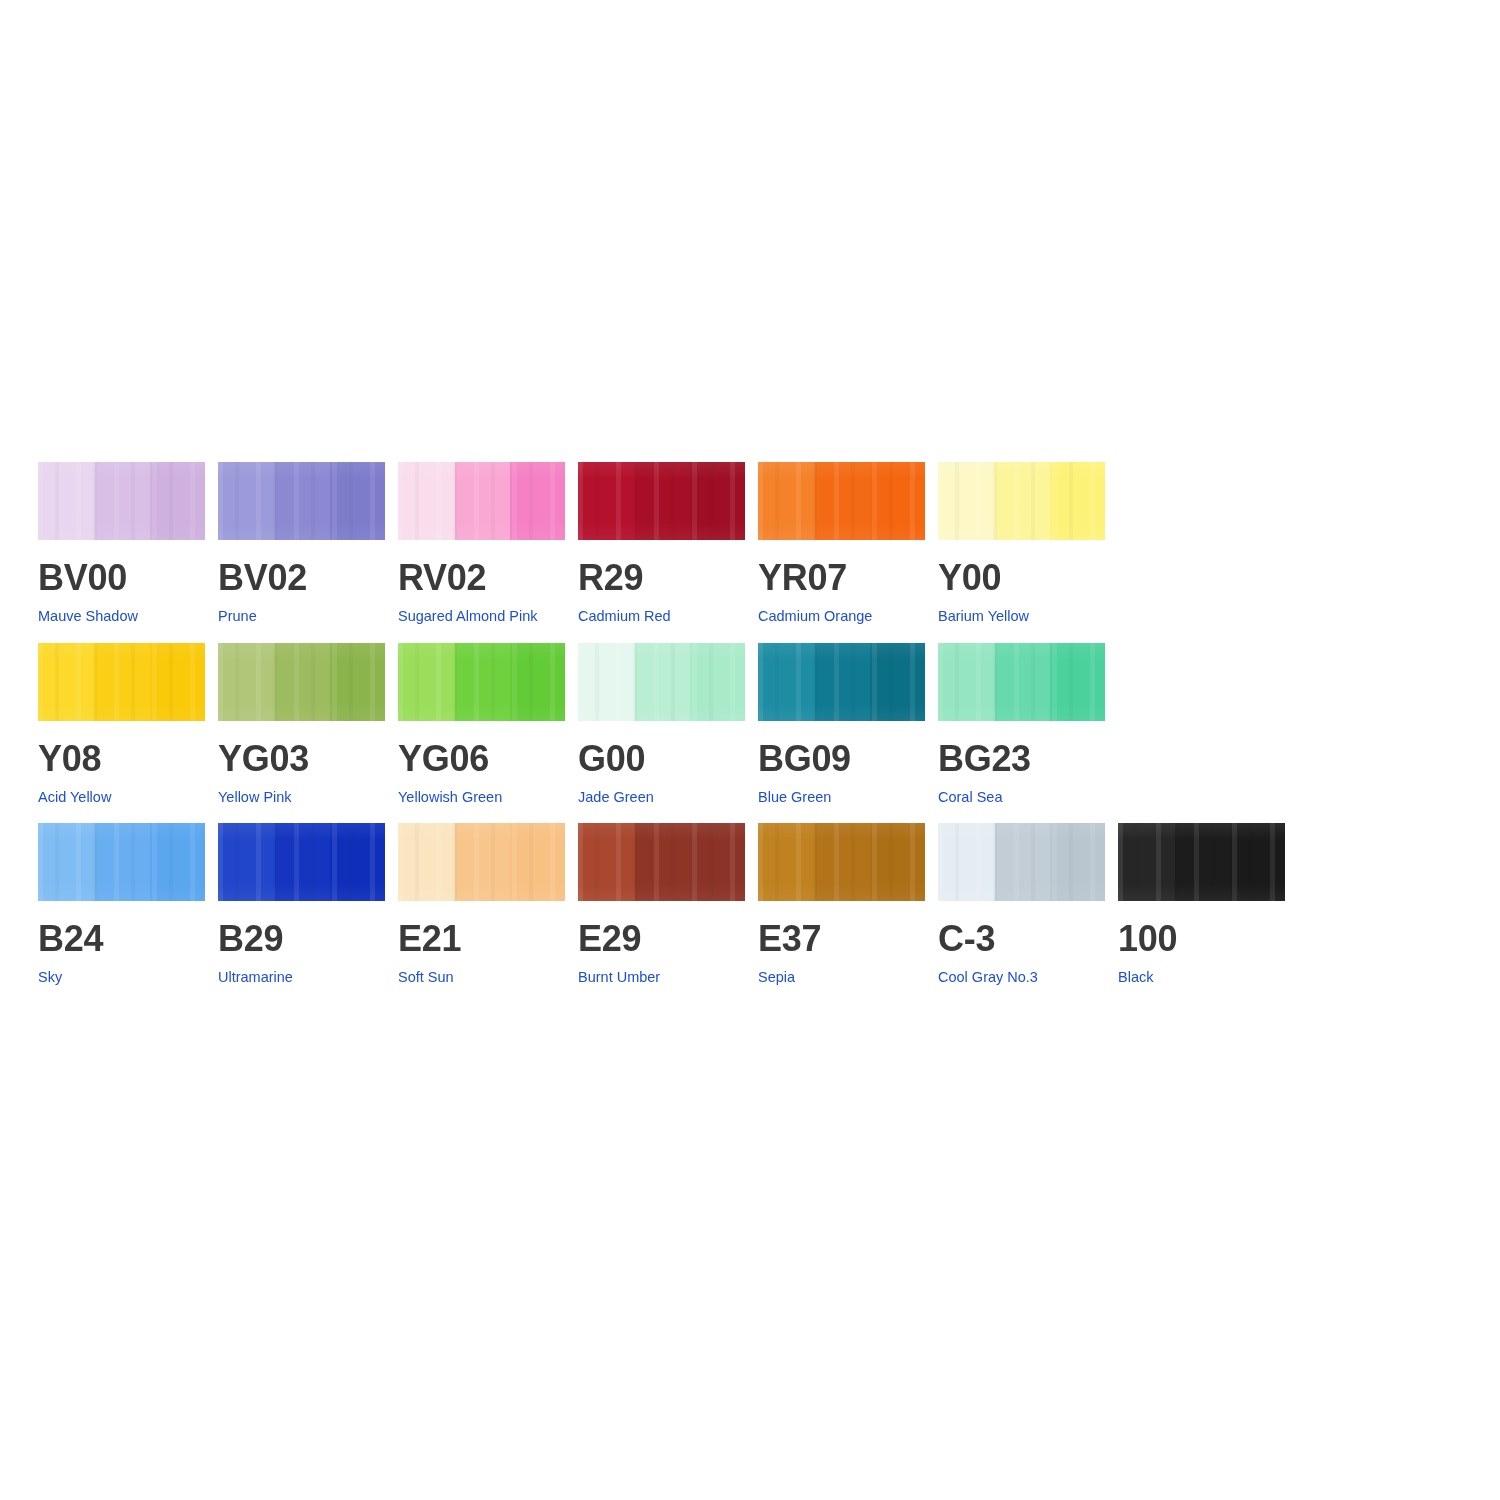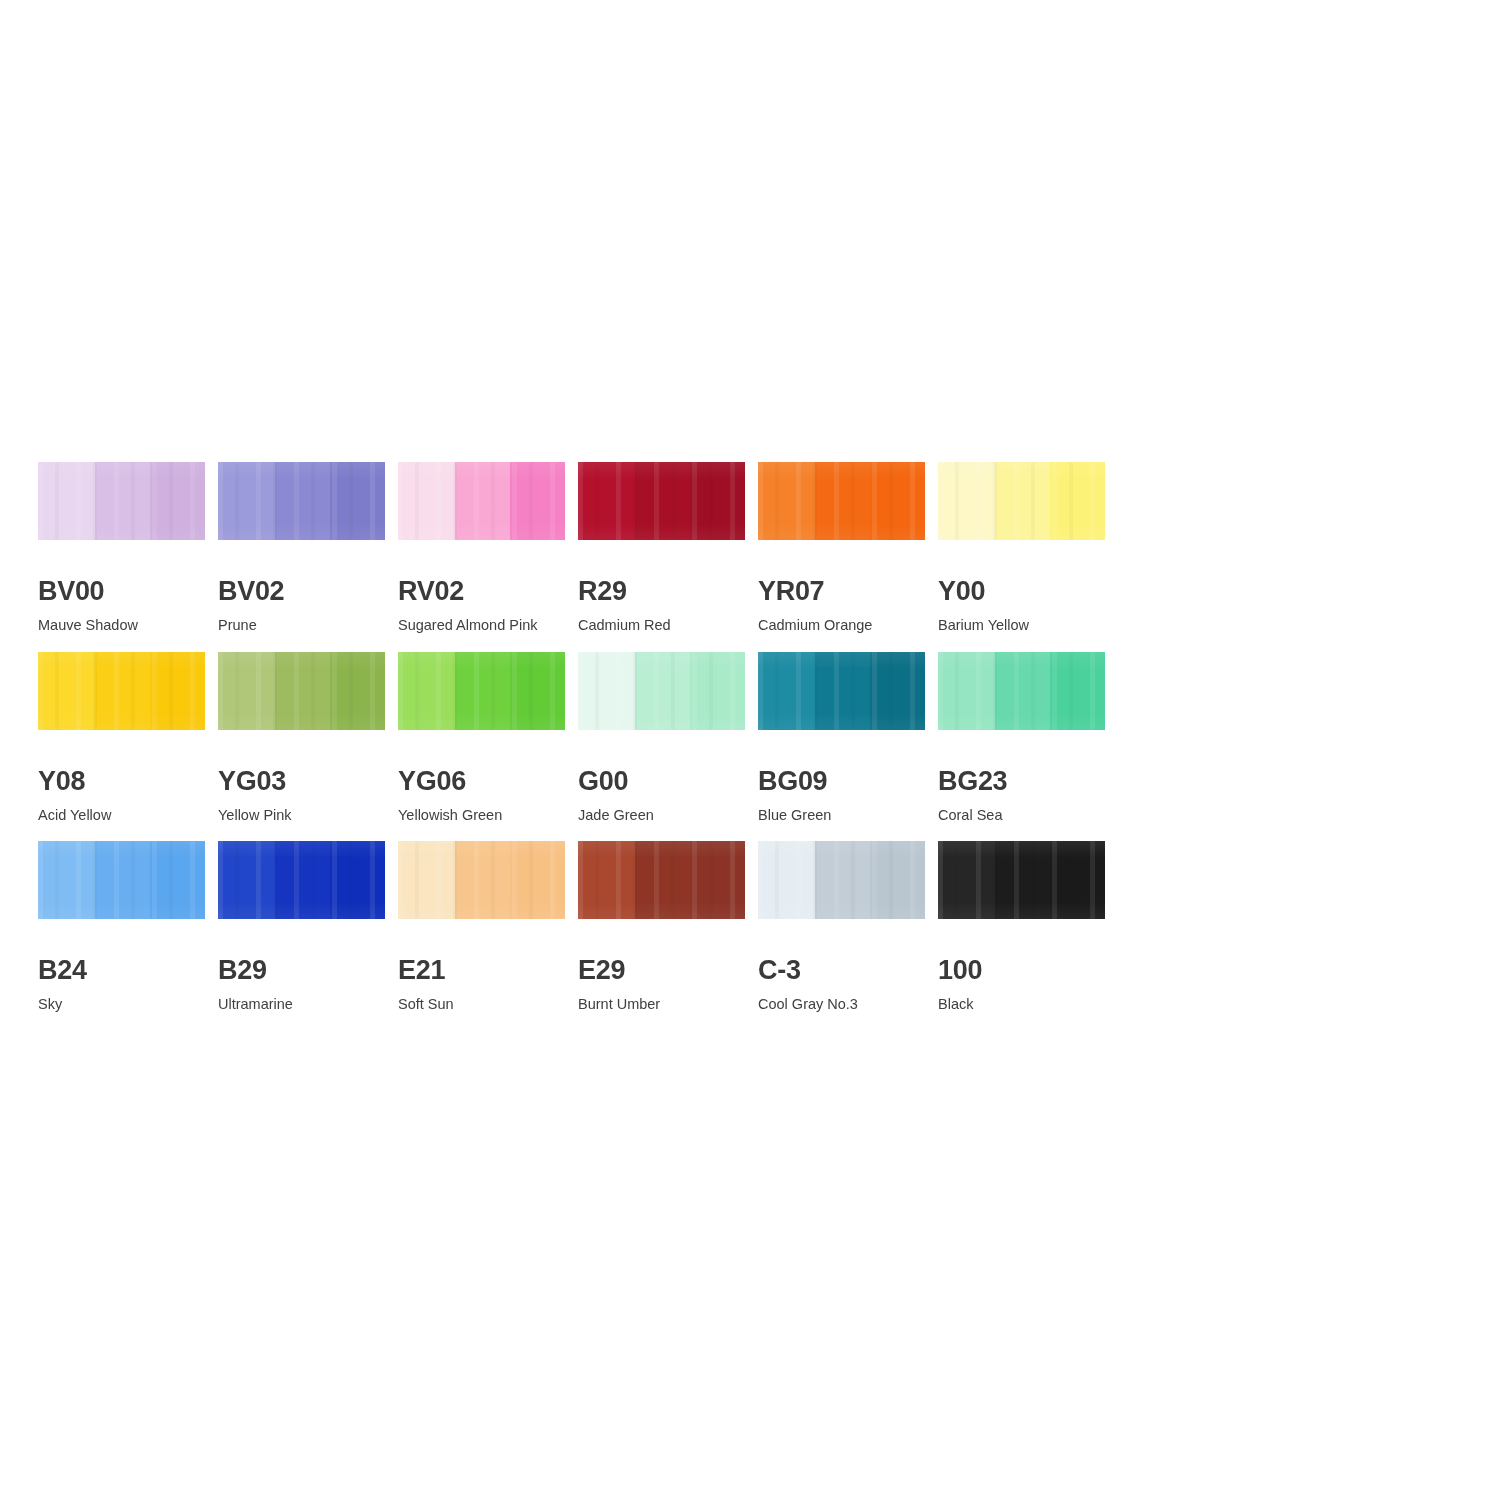--- a/index.html
+++ b/index.html
@@ -78,33 +78,33 @@
     left: 0; top: 0; right: 0; bottom: 0;
     pointer-events: none;
     background: linear-gradient(180deg,
       rgba(255,255,255,0.07) 0%,
       rgba(255,255,255,0.0) 22%,
       rgba(255,255,255,0.0) 78%,
       rgba(255,255,255,0.05) 100%);
   }
 
   .swatch-code {
-    font-size: 27px;
+    font-size: 36px;
     font-weight: bold;
     color: #3a3a3a;
     letter-spacing: -0.3px;
     line-height: 1;
-    margin-top: 38px;
+    margin-top: 20px;
     white-space: nowrap;
   }
 
   .swatch-name {
     font-size: 14.5px;
     font-weight: normal;
-    color: #404040;
+    color: #1d4ed8;
     line-height: 1;
     margin-top: 13px;
     white-space: nowrap;
   }
 </style>
 </head>
 <body>
 
 <div id="chart">
     <div class="swatch-row">
@@ -283,20 +283,31 @@
           <div class="band b2" style="background: rgb(142, 53, 38);"></div>
           <div class="band b3" style="background: rgb(139, 51, 38);"></div>
           <div class="chip-texture"></div>
           <div class="chip-sheen"></div>
         </div>
         <div class="swatch-code">E29</div>
         <div class="swatch-name">Burnt Umber</div>
       </div>
       <div class="swatch-cell">
         <div class="swatch-chip">
+          <div class="band b1" style="background: rgb(192, 129, 32);"></div>
+          <div class="band b2" style="background: rgb(178, 115, 25);"></div>
+          <div class="band b3" style="background: rgb(173, 111, 22);"></div>
+          <div class="chip-texture"></div>
+          <div class="chip-sheen"></div>
+        </div>
+        <div class="swatch-code">E37</div>
+        <div class="swatch-name">Sepia</div>
+      </div>
+      <div class="swatch-cell">
+        <div class="swatch-chip">
           <div class="band b1" style="background: rgb(230, 237, 242);"></div>
           <div class="band b2" style="background: rgb(194, 205, 214);"></div>
           <div class="band b3" style="background: rgb(185, 198, 208);"></div>
           <div class="chip-texture"></div>
           <div class="chip-sheen"></div>
         </div>
         <div class="swatch-code">C-3</div>
         <div class="swatch-name">Cool Gray No.3</div>
       </div>
       <div class="swatch-cell">

